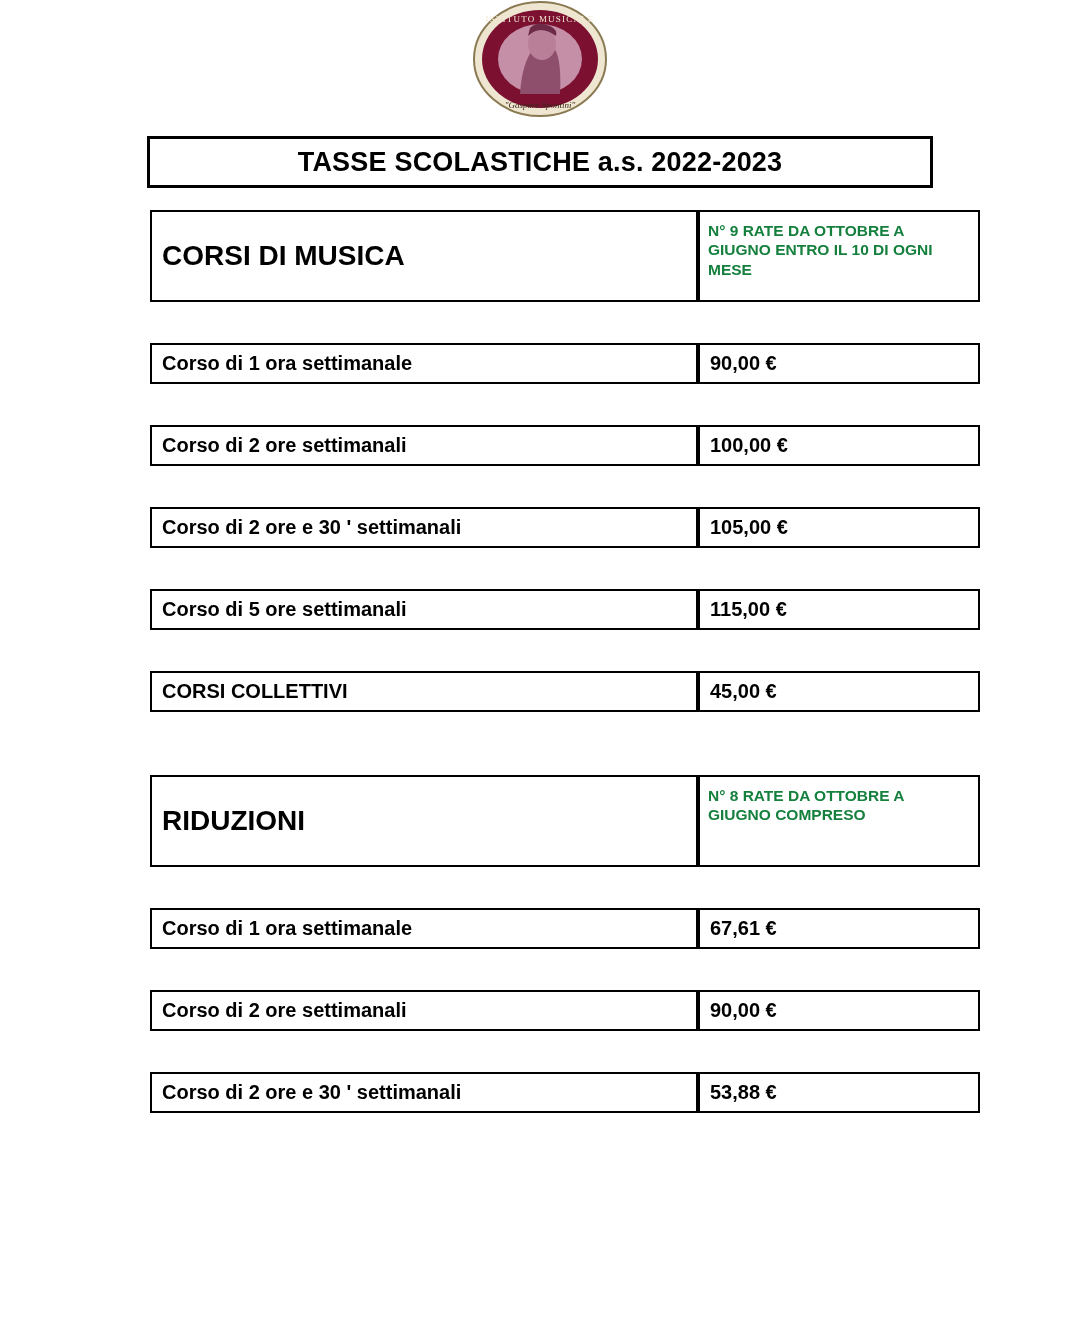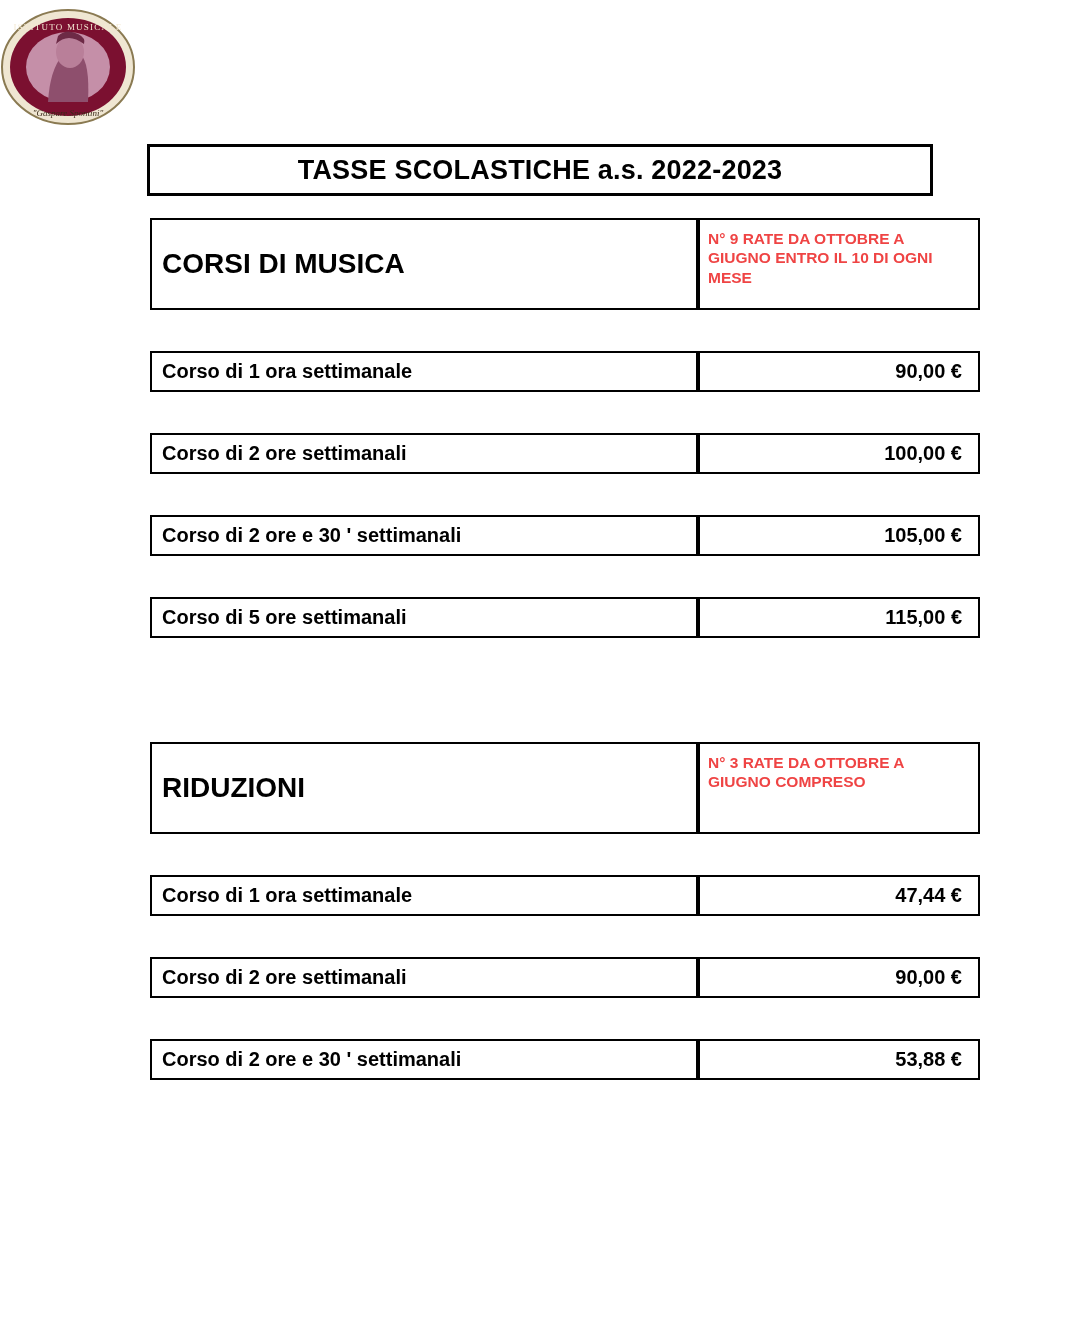--- a/index.html
+++ b/index.html
@@ -13,22 +13,22 @@
     font-family: "Liberation Sans", sans-serif;
     color: #000000;
     position: relative;
     overflow: hidden;
   }
 
   
   .logo-wrap {
     width: 100%;
     display: flex;
-    justify-content: flex-start;
-    padding-top: 8px;
+    justify-content: center;
+    padding-top: 0;
   }
   .logo {
     width: 136px;
     height: 118px;
     position: relative;
   }
   .logo svg { display: block; }
 
   
   .title-box {
@@ -63,32 +63,31 @@
     border: 2px solid #000;
     padding: 0 10px;
     vertical-align: middle;
     font-size: 20px;
     font-weight: bold;
     background: #fff;
   }
   td.col-label { width: 524px; }
   td.col-value {
     width: 254px;
-    text-align: right;
     padding-right: 16px;
   }
   tr.head-row { height: 92px; }
   tr.head-row td.col-label {
     font-size: 28px;
     font-weight: bold;
     vertical-align: middle;
     margin-top: 12px;
   }
   tr.head-row td.col-value {
-    color: #ef4444;
+    color: #15803d;
     font-size: 15.5px;
     font-weight: bold;
     text-align: left;
     line-height: 1.25;
     vertical-align: top;
     padding-top: 9px;
     padding-left: 8px;
   }
   .spacer-row td {
     border: none;
@@ -155,40 +154,44 @@
         </tr>
 
       <tr>
         <td class="col-label">Corso di 5 ore settimanali</td>
         <td class="col-value">115,00 €</td>
       </tr>
       <tr class="spacer-row">
           <td colspan="2"></td>
         </tr>
 
+      <tr>
+        <td class="col-label">CORSI COLLETTIVI</td>
+        <td class="col-value">45,00 €</td>
+      </tr>
       <tr class="spacer-row">
           <td colspan="2"></td>
         </tr>
 
     </tbody>
   </table>
 
   <table class="tbl">
     <tbody>
       <tr class="head-row">
         <td class="col-label">RIDUZIONI</td>
-        <td class="col-value">N° 3 RATE DA OTTOBRE A GIUGNO COMPRESO</td>
+        <td class="col-value">N° 8 RATE DA OTTOBRE A GIUGNO COMPRESO</td>
       </tr>
       <tr class="spacer-row">
           <td colspan="2"></td>
         </tr>
 
       <tr>
         <td class="col-label">Corso di 1 ora settimanale</td>
-        <td class="col-value">47,44 €</td>
+        <td class="col-value">67,61 €</td>
       </tr>
       <tr class="spacer-row">
           <td colspan="2"></td>
         </tr>
 
       <tr>
         <td class="col-label">Corso di 2 ore settimanali</td>
         <td class="col-value">90,00 €</td>
       </tr>
       <tr class="spacer-row">

